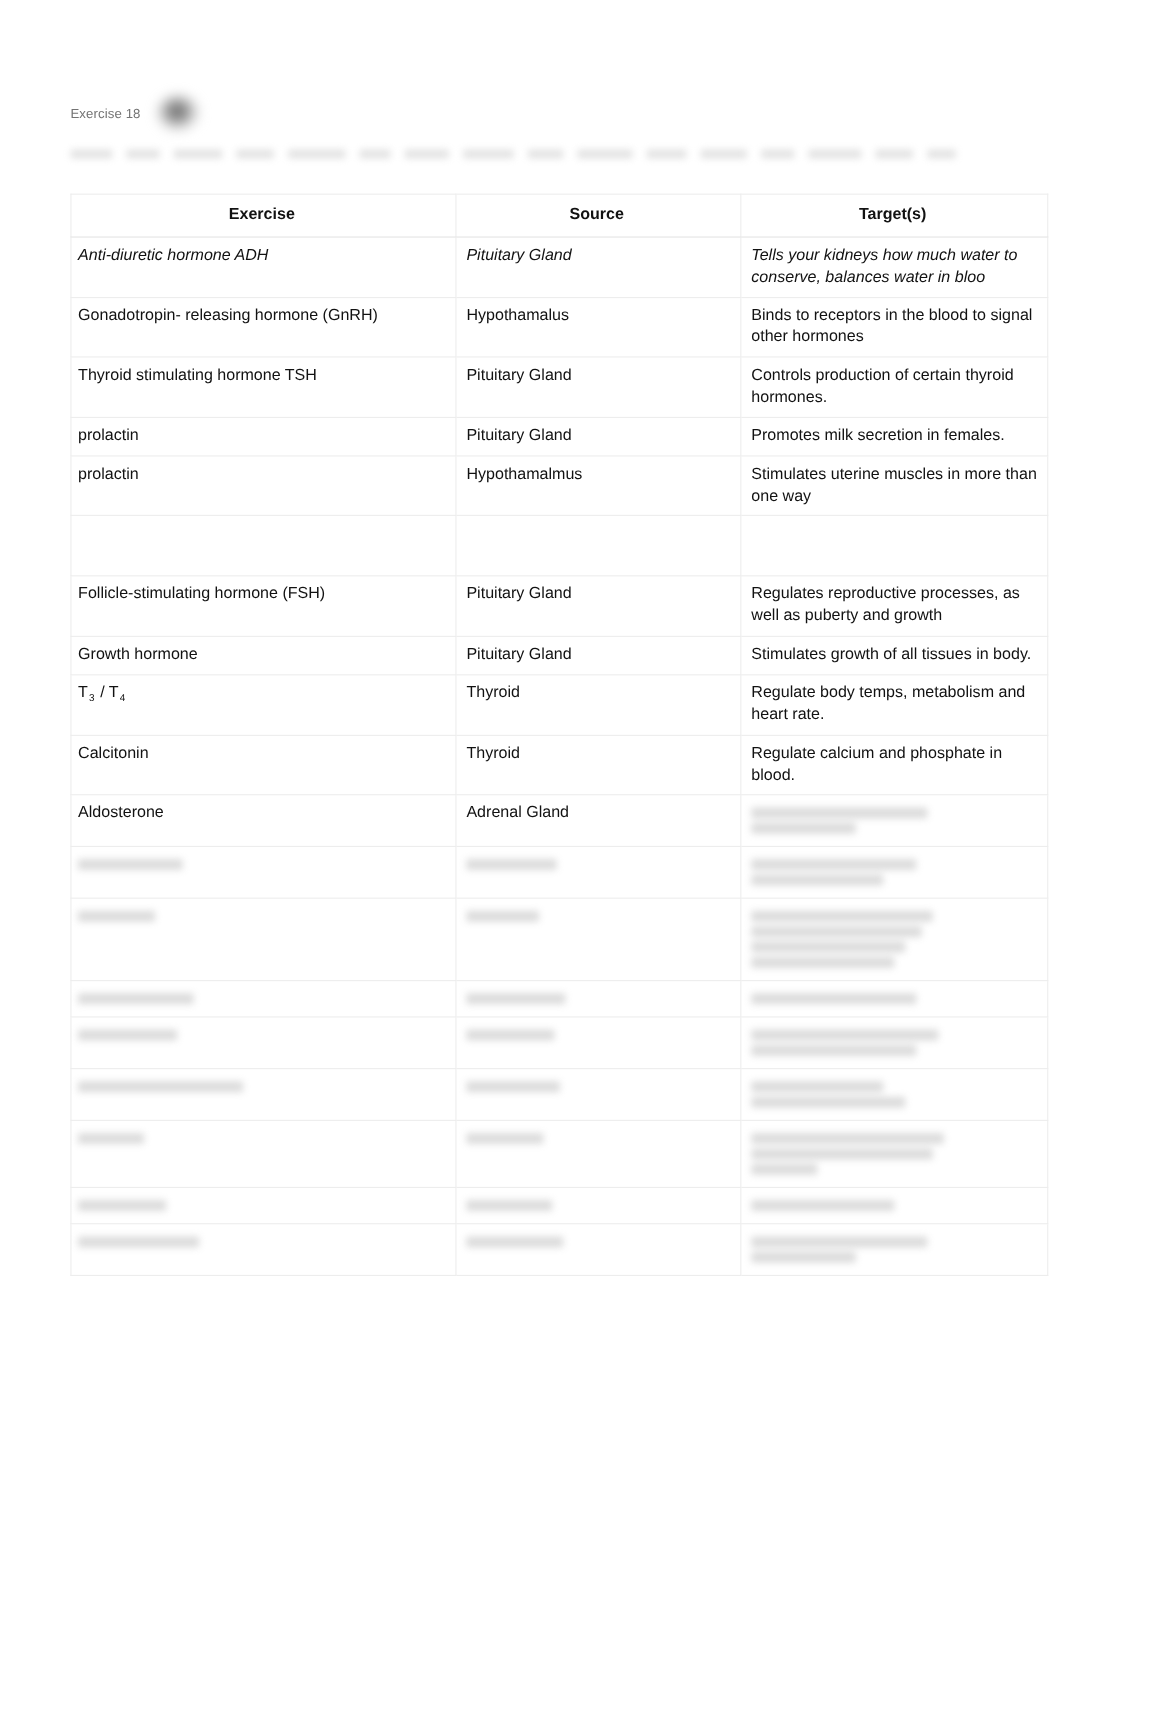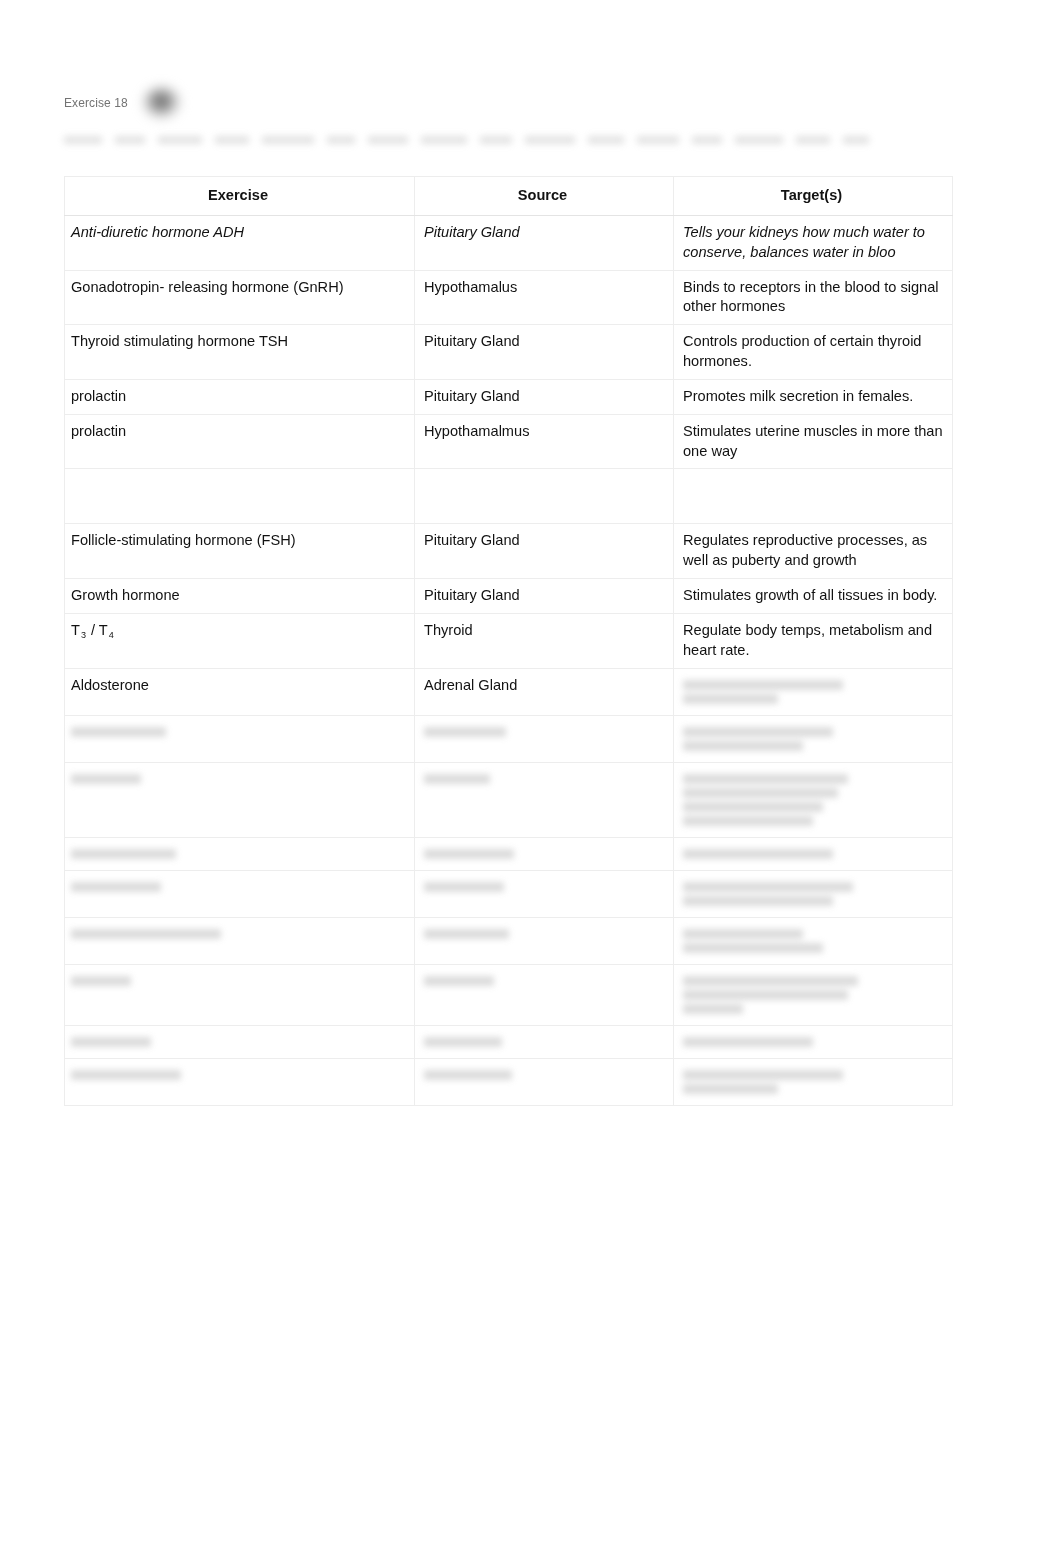--- a/index.html
+++ b/index.html
@@ -200,20 +200,25 @@
         <td>Growth hormone</td>
         <td class="source-cell">Pituitary Gland</td>
         <td class="target-cell">Stimulates growth of all tissues in body.</td>
       </tr>
       <tr>
         <td>T<sub>3</sub> / T<sub>4</sub></td>
         <td class="source-cell">Thyroid</td>
         <td class="target-cell">Regulate body temps, metabolism and heart rate.</td>
       </tr>
       <tr>
+        <td>Calcitonin</td>
+        <td class="source-cell">Thyroid</td>
+        <td class="target-cell">Regulate calcium and phosphate in blood.</td>
+      </tr>
+      <tr>
         <td>Aldosterone</td>
         <td class="source-cell">Adrenal Gland</td>
         <td class="target-cell blurred">
           <div style="height: 10px; margin: 4px 0px; width: 160px; background: rgb(179, 179, 179); border-radius: 1px;"></div>
           <div style="height: 10px; margin: 4px 0px; width: 95px; background: rgb(179, 179, 179); border-radius: 1px;"></div>
         </td>
       </tr>
       <tr class="row-blurred">
         <td class="blurred">
           <div style="height: 10px; margin: 4px 0px; width: 95px; background: rgb(179, 179, 179); border-radius: 1px;"></div>

